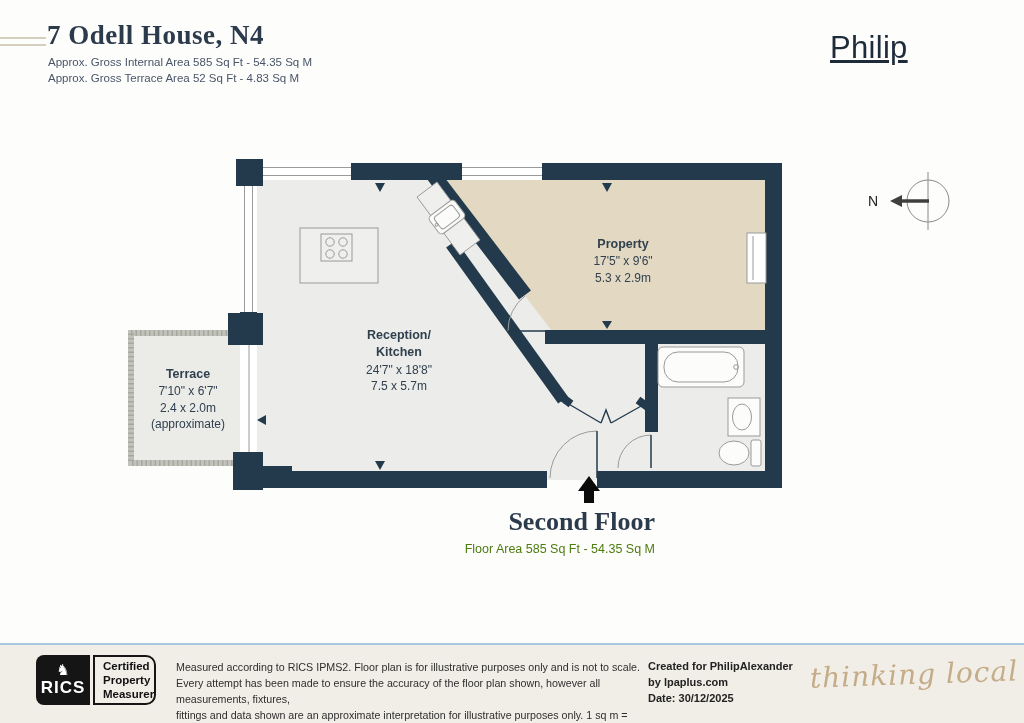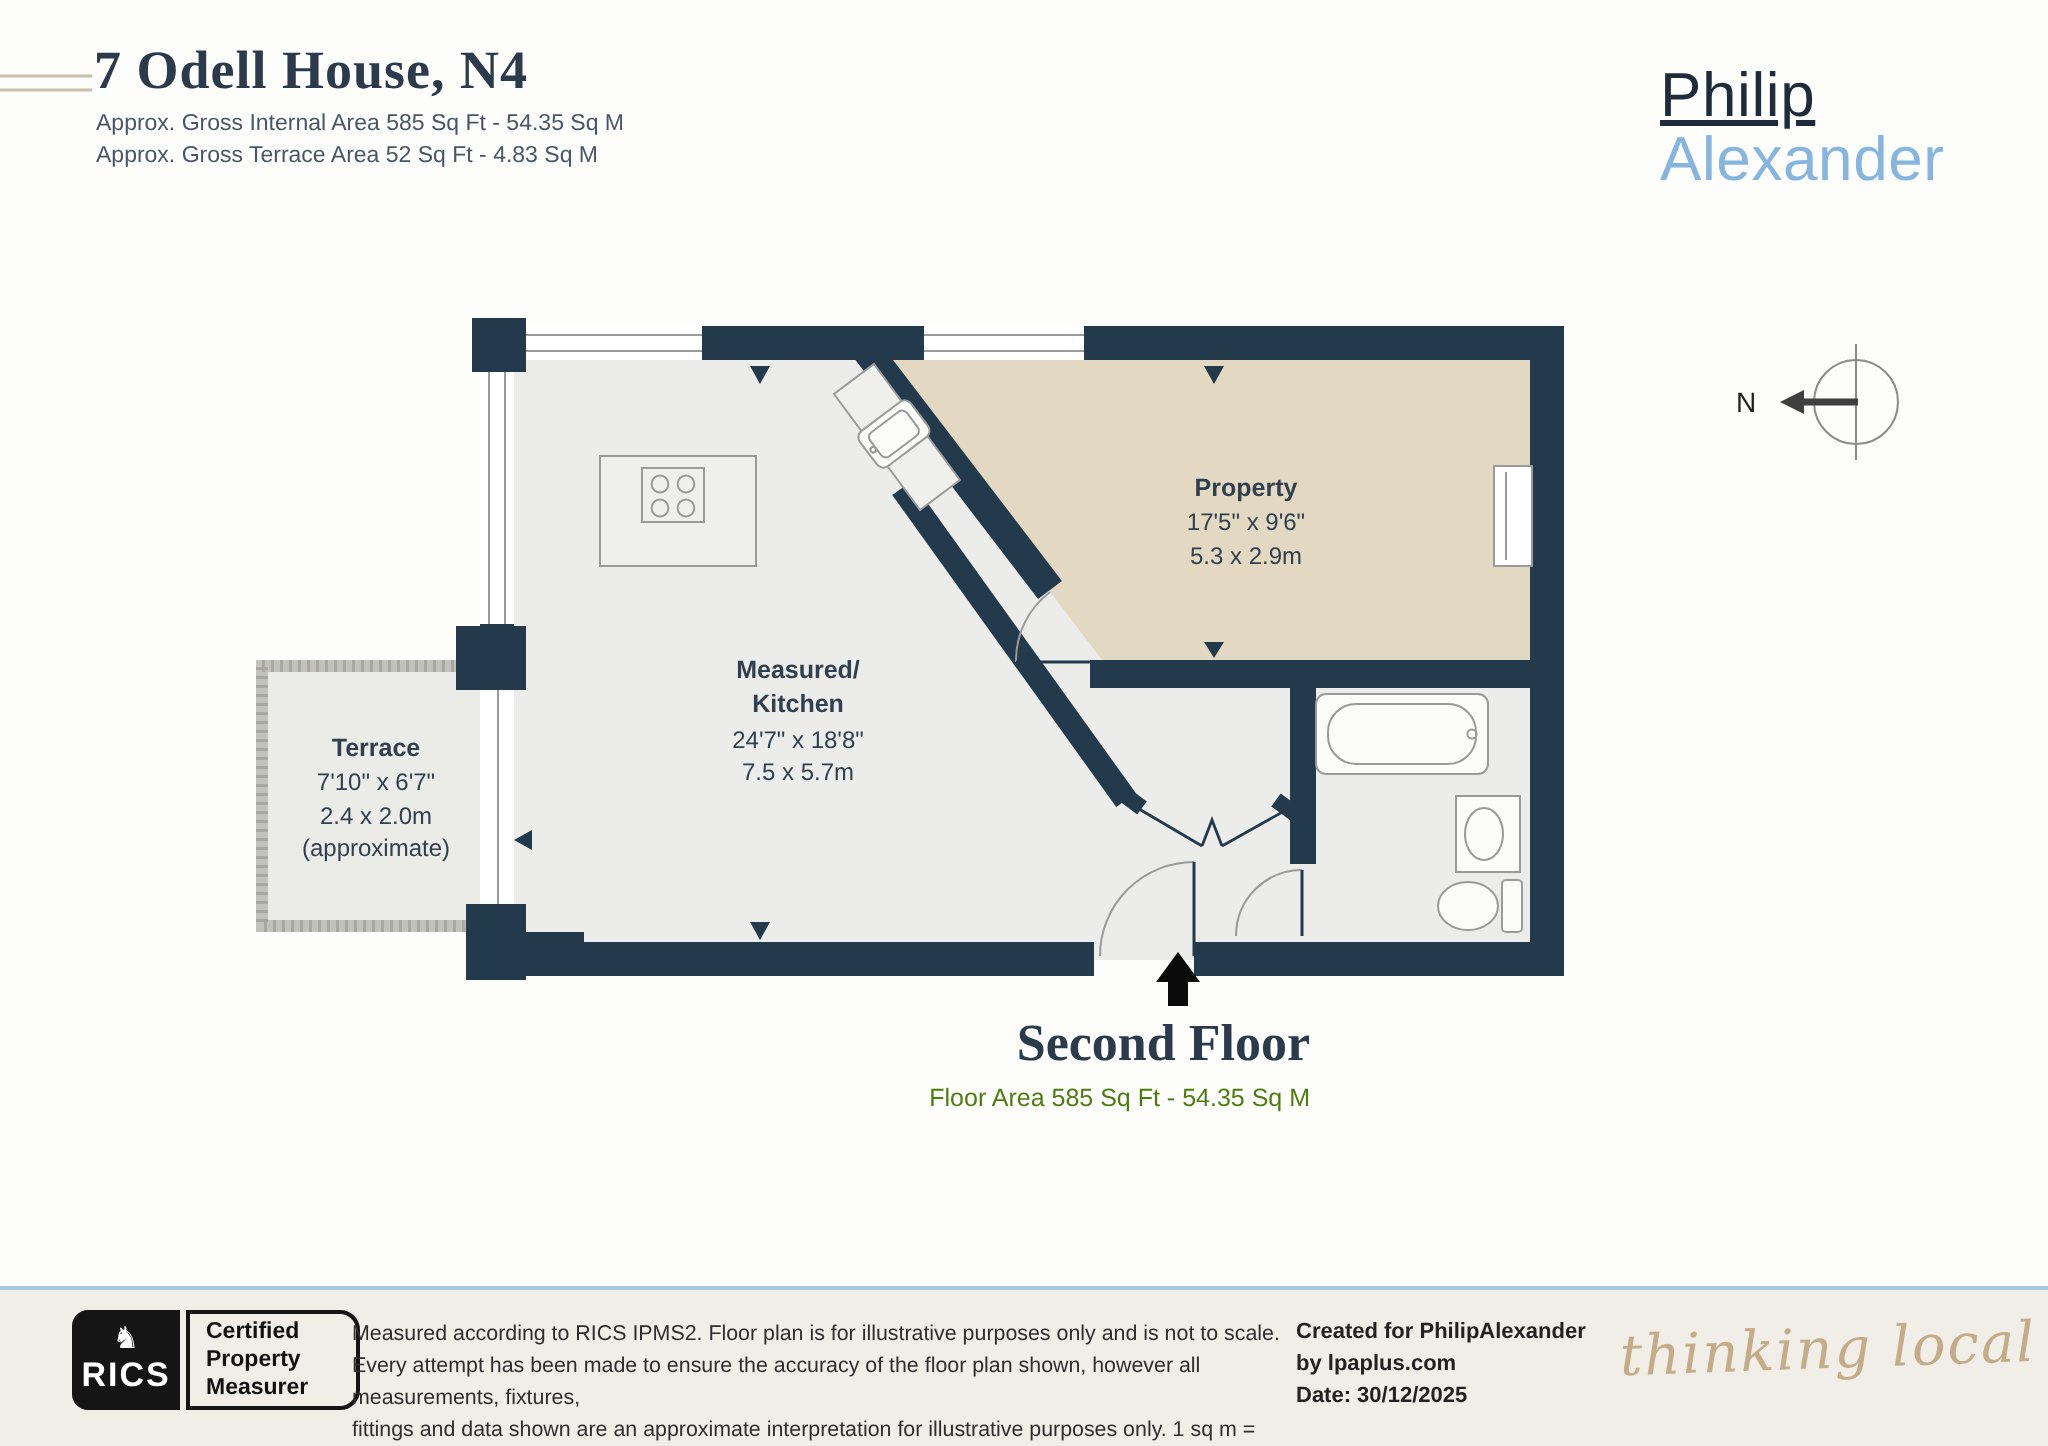--- a/index.html
+++ b/index.html
@@ -23,21 +23,21 @@
   .compass-n{left:868px;top:193px;font-size:14px;color:#222;}
   
   .footer-band{left:0;top:643px;width:1024px;height:80px;background:#F1EEE7;
                border-top:2px solid #A9C8E0;box-sizing:border-box;}
   .rics{left:36px;top:655px;display:flex;height:50px;}
   .rics-black{width:54px;background:#151515;border-radius:8px 0 0 8px;display:flex;
               flex-direction:column;align-items:center;justify-content:center;}
   .rics-lion{color:#fff;font-size:15px;line-height:1;}
   .rics-word{color:#fff;font-size:17px;font-weight:bold;letter-spacing:1px;margin-top:1px;}
   .rics-cert{margin-left:3px;border:2px solid #151515;border-radius:0 10px 10px 0;
-             padding:3px 24px 3px 8px;display:flex;flex-direction:column;justify-content:center;}
+             padding:3px 0 3px 8px;display:flex;flex-direction:column;justify-content:center;}
   .rics-cert div{font-size:11.5px;font-weight:bold;color:#111;line-height:1.22;}
   .disclaimer{left:176px;top:659px;width:470px;font-size:10.7px;color:#2E2E2E;line-height:1.5;}
   .credits{left:648px;top:659px;font-size:11px;font-weight:bold;color:#222;line-height:1.45;}
   .tagline{left:808px;top:658px;width:212px;font-family:"DejaVu Serif",serif;font-style:italic;
            font-size:28px;color:#C5AC89;letter-spacing:1px;transform:rotate(-2deg);text-align:center;}
 </style>
 </head>
 <body>
 
 <div class="page">
@@ -178,33 +178,32 @@
       <polygon points="890,201 902,195 902,207" fill="#3F3F3F"></polygon>
     </g>
   </svg>
 
   <div class="abs title">7 Odell House, N4</div>
   <div class="abs subline" style="top:56px">Approx. Gross Internal Area 585 Sq Ft - 54.35 Sq M</div>
   <div class="abs subline" style="top:72px">Approx. Gross Terrace Area 52 Sq Ft - 4.83 Sq M</div>
 
   <div class="abs brand">
     <div class="l1">Philip</div>
-    <div class="l2">Alexander</div>
   </div>
 
   <div class="abs compass-n">N</div>
 
   <div class="room-label" style="left:549px;top:236px;width:148px">
     <div class="rname">Property</div>
     <div>17'5" x 9'6"</div>
     <div>5.3 x 2.9m</div>
   </div>
 
   <div class="room-label" style="left:329px;top:327px;width:140px">
-    <div class="rname">Measured/</div>
+    <div class="rname">Reception/</div>
     <div class="rname">Kitchen</div>
     <div>24'7" x 18'8"</div>
     <div>7.5 x 5.7m</div>
   </div>
 
   <div class="room-label" style="left:130px;top:366px;width:116px">
     <div class="rname">Terrace</div>
     <div>7'10" x 6'7"</div>
     <div>2.4 x 2.0m</div>
     <div>(approximate)</div>

